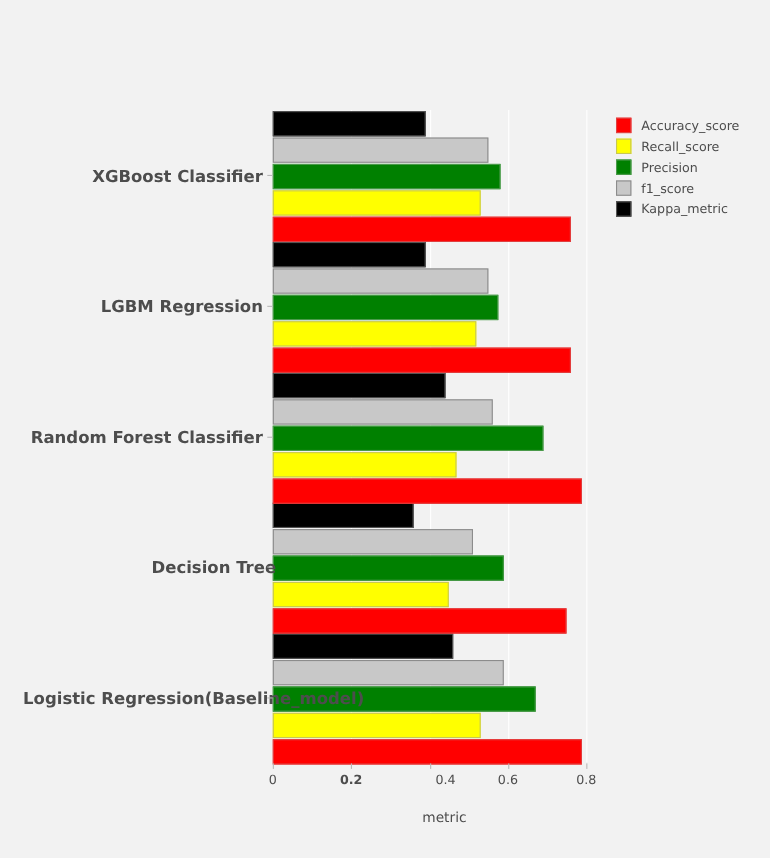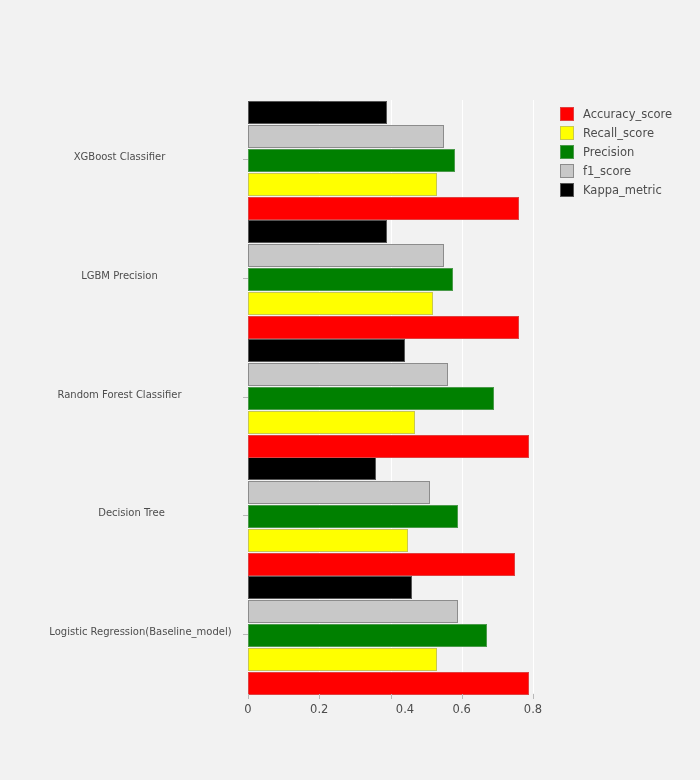--- a/index.html
+++ b/index.html
@@ -61,24 +61,25 @@
   }
   .bar-red    { background: #FF0000; border: 1px solid #E04040; }
   .bar-yellow { background: #FFFF00; border: 1px solid #C8C850; }
   .bar-green  { background: #008000; border: 1px solid #4A9A4A; }
   .bar-gray   { background: #C8C8C8; border: 1px solid #8C8C8C; }
   .bar-black  { background: #000000; border: 1px solid #555555; }
 
   .ytick-label {
     position: absolute;
     right: 706px; 
-    text-align: center;
-    font-size: 10px;
+    text-align: right;
+    font-size: 15px;
     color: #4d4d4d;
     white-space: nowrap;
+    font-weight: bold;
   }
   .ytick-mark {
     position: absolute;
     width: 5px;
     height: 1px;
     background: #B8B8B8;
   }
   .xtick-mark {
     position: absolute;
     top: 694px;
@@ -169,38 +170,39 @@
       <div class="bar bar-yellow" title="Recall_score — XGBoost Classifier: 0.53" style="left: 248px; top: 173.3px; width: 188.812px;"></div>
       <div class="bar bar-red" title="Accuracy_score — XGBoost Classifier: 0.76" style="left: 248px; top: 197.3px; width: 270.75px;"></div>
     </div>
   <div id="ylabels-layer">
       <div class="ytick-label" style="left: 0px; width: 239px; top: 625.7px; padding-left: 21px;">Logistic Regression(Baseline_model)</div>
       <div class="ytick-mark" style="left: 243px; top: 633.7px;"></div>
       <div class="ytick-label" style="left: 0px; width: 239px; top: 507.1px; padding-left: 12px;">Decision Tree</div>
       <div class="ytick-mark" style="left: 243px; top: 515.1px;"></div>
       <div class="ytick-label" style="left: 0px; width: 239px; top: 388.5px;">Random Forest Classifier</div>
       <div class="ytick-mark" style="left: 243px; top: 396.5px;"></div>
-      <div class="ytick-label" style="left: 0px; width: 239px; top: 269.9px;">LGBM Precision</div>
+      <div class="ytick-label" style="left: 0px; width: 239px; top: 269.9px;">LGBM Regression</div>
       <div class="ytick-mark" style="left: 243px; top: 277.9px;"></div>
       <div class="ytick-label" style="left: 0px; width: 239px; top: 151.3px;">XGBoost Classifier</div>
       <div class="ytick-mark" style="left: 243px; top: 159.3px;"></div>
     </div>
   <div id="xticks-layer">
       <div class="xtick-mark" style="left: 248px;"></div>
       <div class="xtick-label" style="left: 228px;">0</div>
       <div class="xtick-mark" style="left: 319.25px;"></div>
-      <div class="xtick-label" style="left: 299.25px;">0.2</div>
+      <div class="xtick-label" style="left: 299.25px; font-weight: bold;">0.2</div>
       <div class="xtick-mark" style="left: 390.5px;"></div>
       <div class="xtick-label" style="left: 385px;">0.4</div>
       <div class="xtick-mark" style="left: 461.75px;"></div>
       <div class="xtick-label" style="left: 441.75px;">0.6</div>
       <div class="xtick-mark" style="left: 533px;"></div>
       <div class="xtick-label" style="left: 513px;">0.8</div>
     </div>
 
+  <div class="x-axis-title">metric</div>
 
   <div class="legend" id="legend">
       <div class="legend-item">
         <span class="legend-swatch bar-red"></span>
         <span class="legend-label">Accuracy_score</span>
       </div>
       <div class="legend-item">
         <span class="legend-swatch bar-yellow"></span>
         <span class="legend-label">Recall_score</span>
       </div>

